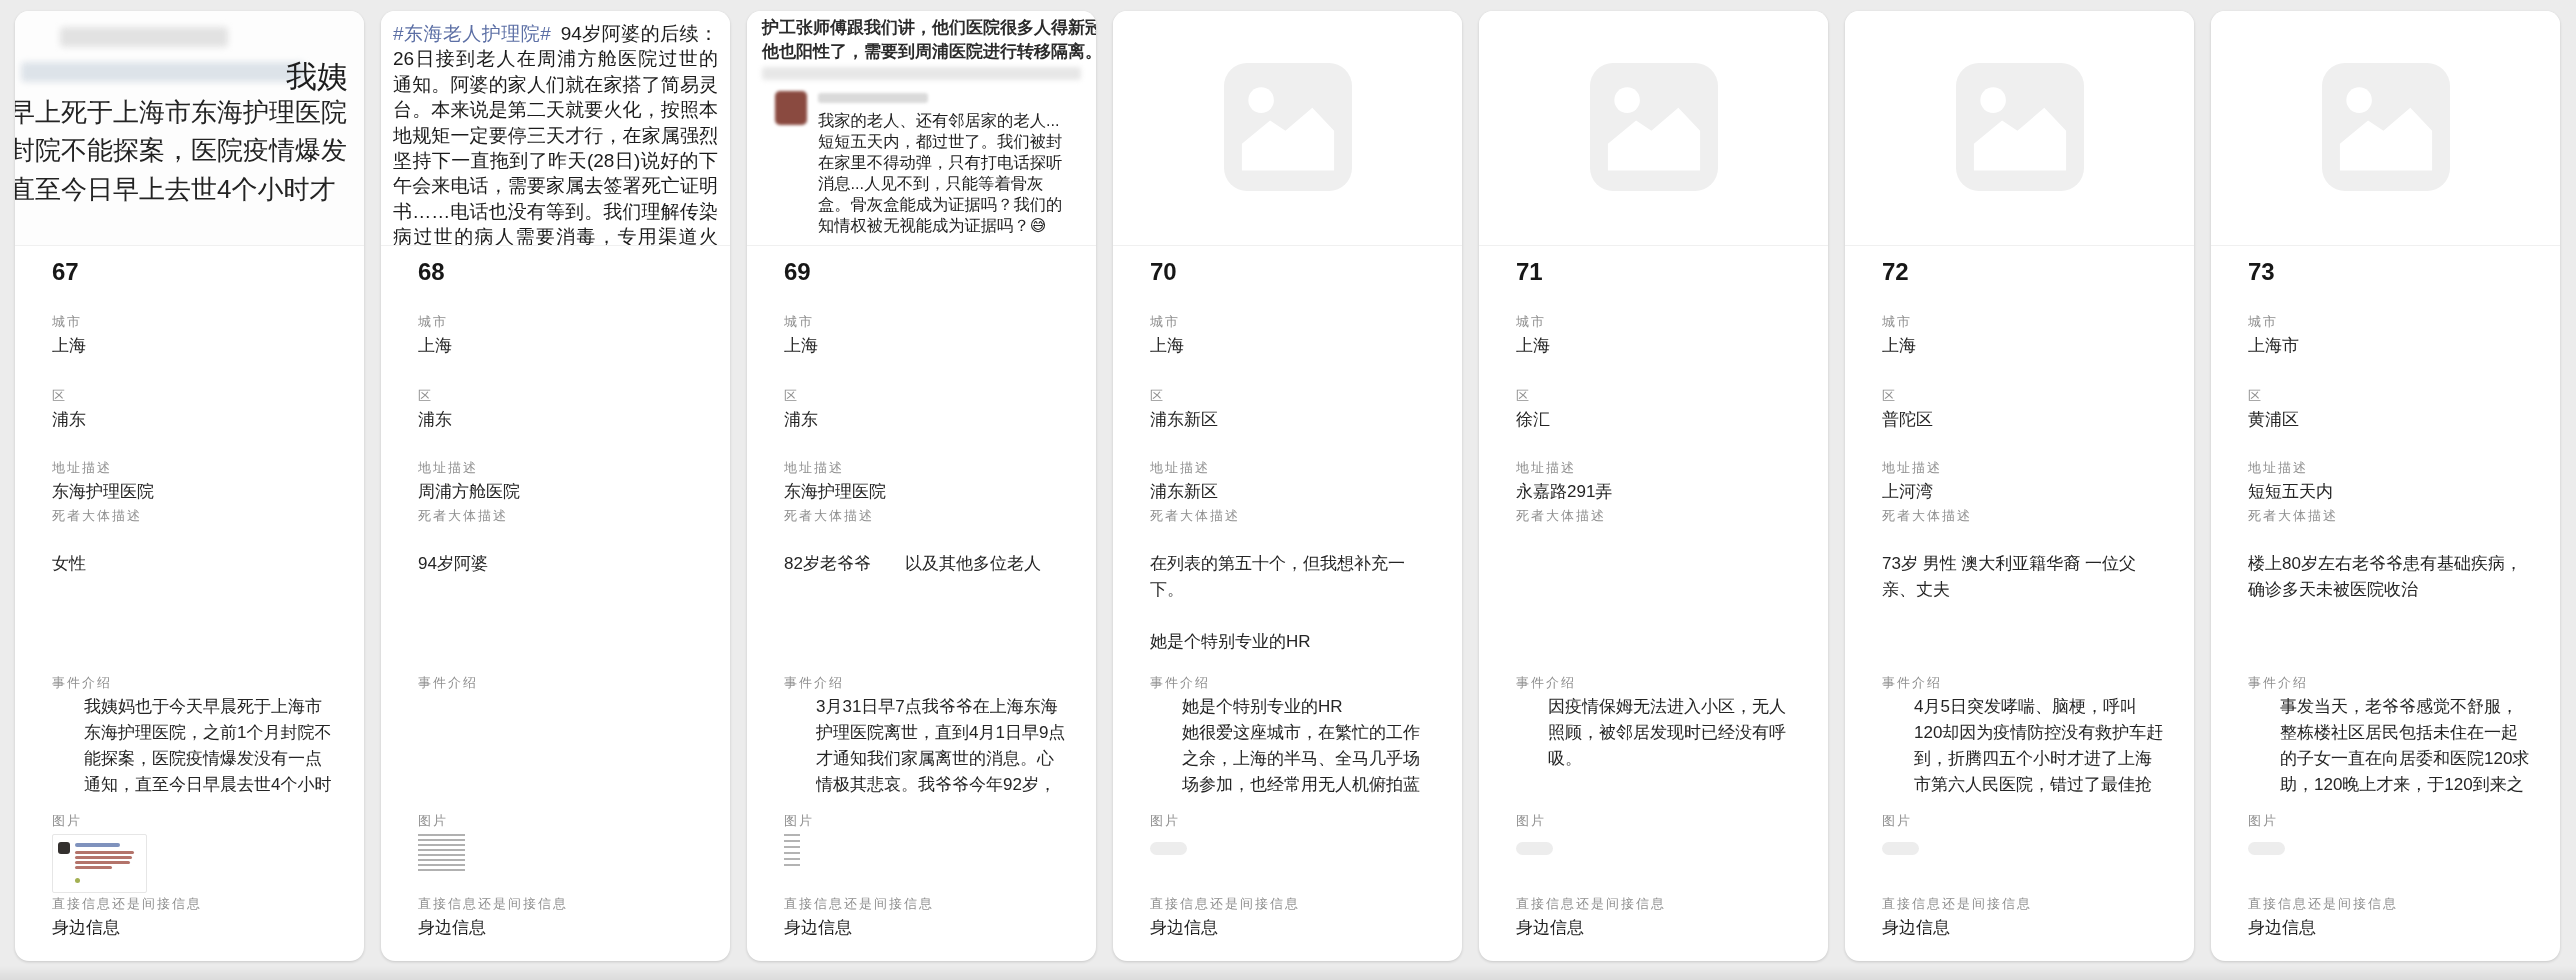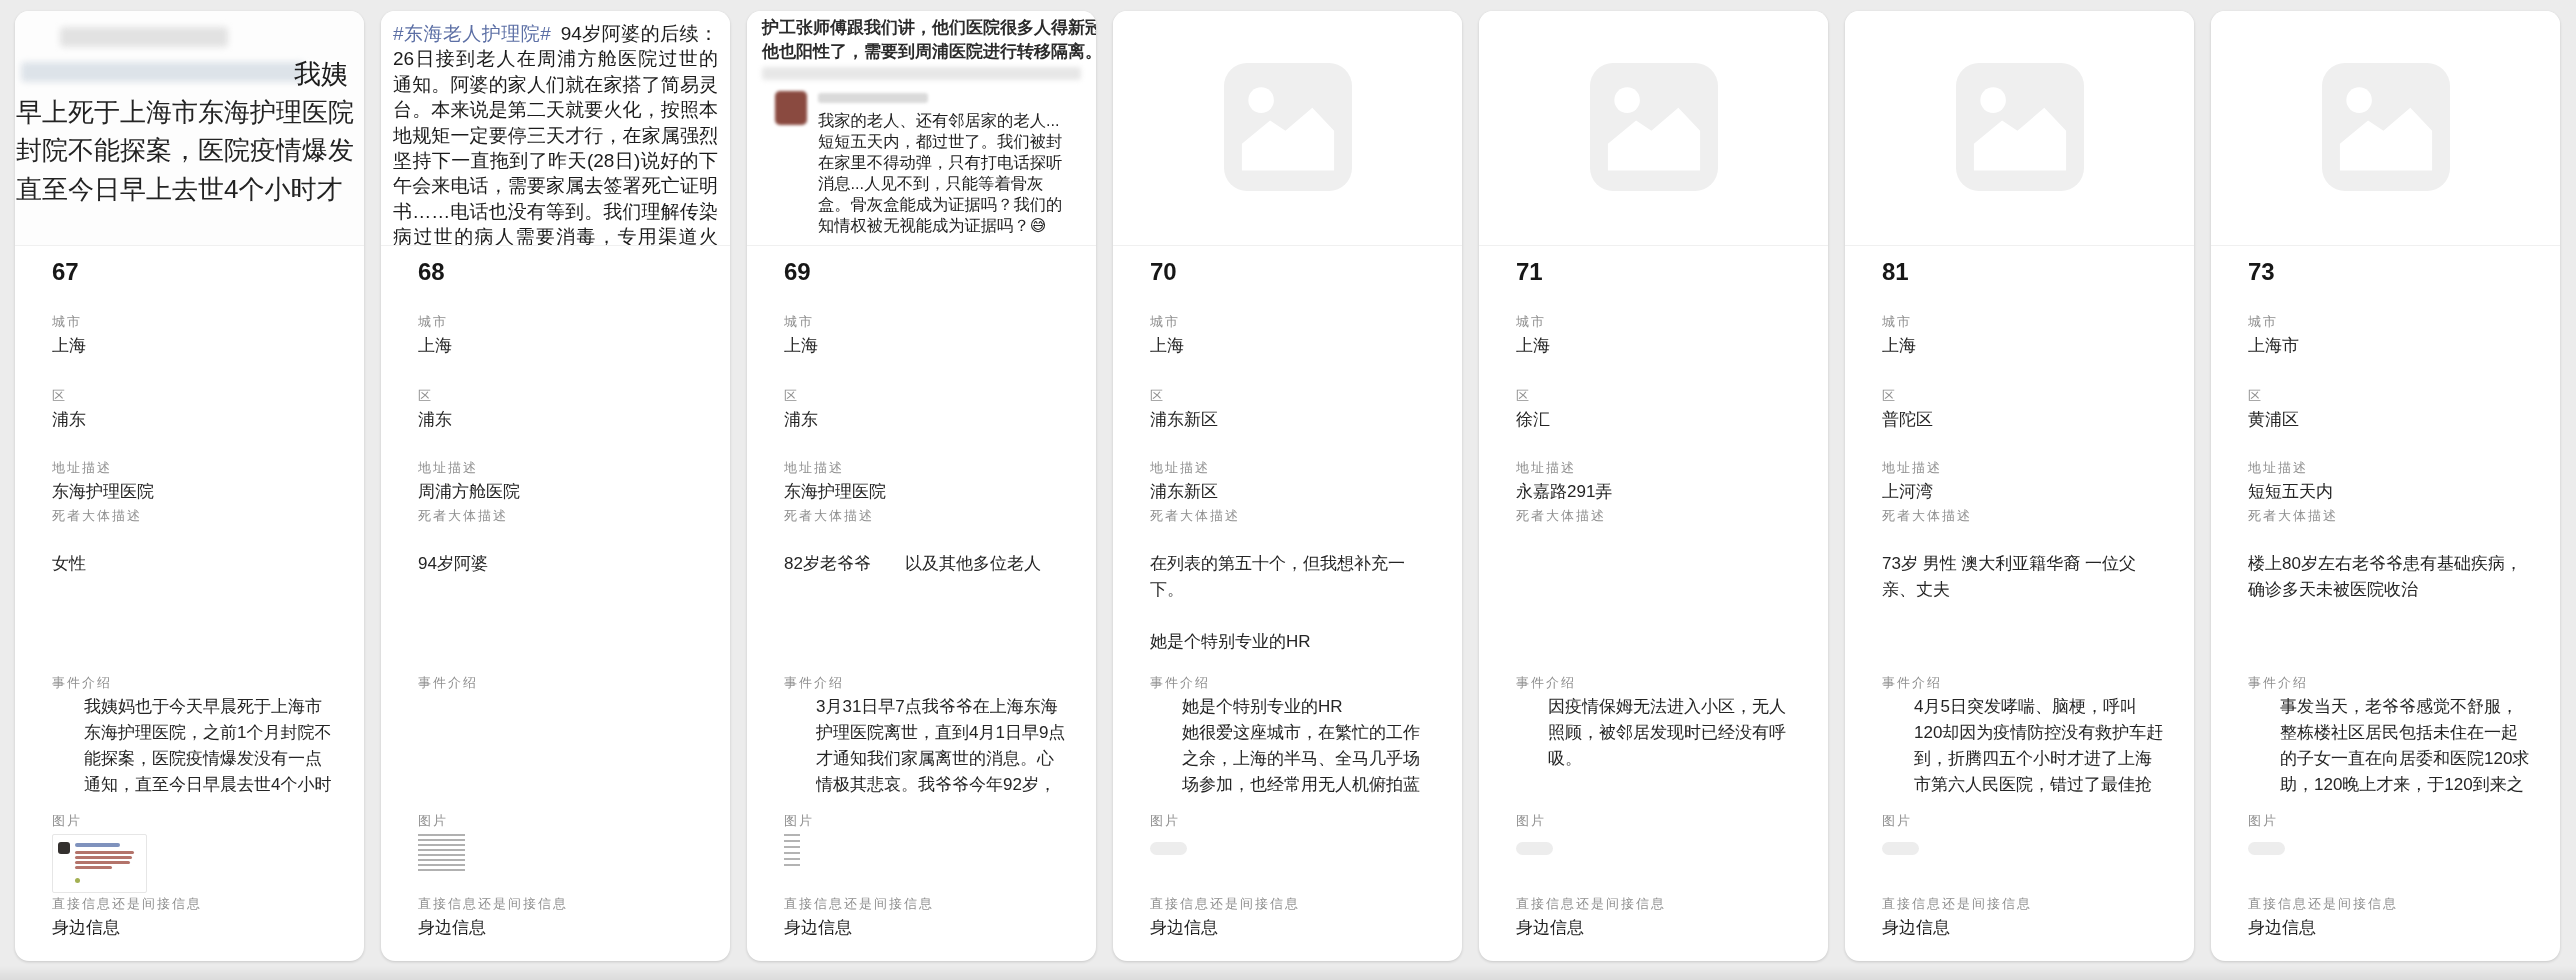--- a/index.html
+++ b/index.html
@@ -29,22 +29,22 @@
   .l-event{top:663px}.v-event{top:683px;max-height:105px;overflow:hidden;margin-left:32px;}
   .l-image{top:801px}
   .thumb{position:absolute;left:37px;top:823px;}
   .l-direct{top:884px}.v-direct{top:904px}
 
   
   .top-chat{background:#fdfdfd;}
   .cb-bar{position:absolute;border-radius:4px;filter:blur(3px);}
   .cb-bar1{left:45px;top:16px;width:168px;height:20px;background:#e2e2e2;}
   .cb-bar2{left:6px;top:51px;width:284px;height:20px;background:#dde3e9;}
-  .cb-right{position:absolute;right:16px;top:45px;font-size:27px;color:#1d1d1d;}
-  .cb-line{position:absolute;left:-6px;font-size:26px;line-height:30px;color:#232323;white-space:nowrap;margin-left:7px;}
+  .cb-right{position:absolute;right:16px;top:45px;font-size:31px;color:#1d1d1d;}
+  .cb-line{position:absolute;left:-6px;font-size:26px;line-height:30px;color:#232323;white-space:nowrap;}
 
   
   .post-text{padding:10px 12px 0;font-size:19px;line-height:25.4px;color:#1b1b1b;text-align:justify;}
   .post-hashtag{margin-right:10px;}
 
   
   .cm-head{padding:5px 15px 0;font-size:17px;font-weight:600;line-height:24px;color:#2b2b2b;white-space:nowrap;}
   .cm-blurline{margin:3px 15px 0;height:13px;background:#e7e7e7;border-radius:3px;filter:blur(2.5px);}
   .cm-row{display:flex;gap:11px;padding:11px 28px 0;}
   .cm-avatar{flex:0 0 32px;width:32px;height:34px;border-radius:5px;filter:blur(1.5px);}
@@ -248,21 +248,21 @@
   </article>
 
   <article class="card">
     <div class="img-area top-placeholder">
         <svg class="ph-icon" viewBox="0 0 100 100" width="128" height="130">
           <rect x="0" y="0" width="100" height="100" rx="18" fill="#efefef"></rect>
           <circle cx="29" cy="29" r="10" fill="#ffffff"></circle>
           <path d="M14 84 L14 63 L36 45 L48 53 L69 35 L86 53 L86 84 Z" fill="#ffffff"></path>
         </svg>
       </div>
-    <div class="card-no">81</div>
+    <div class="card-no">72</div>
 
     <div class="flabel l-city">城市</div>
     <div class="fvalue v-city">上海</div>
 
     <div class="flabel l-district">区</div>
     <div class="fvalue v-district">普陀区</div>
 
     <div class="flabel l-address">地址描述</div>
     <div class="fvalue v-address">上河湾</div>
 

